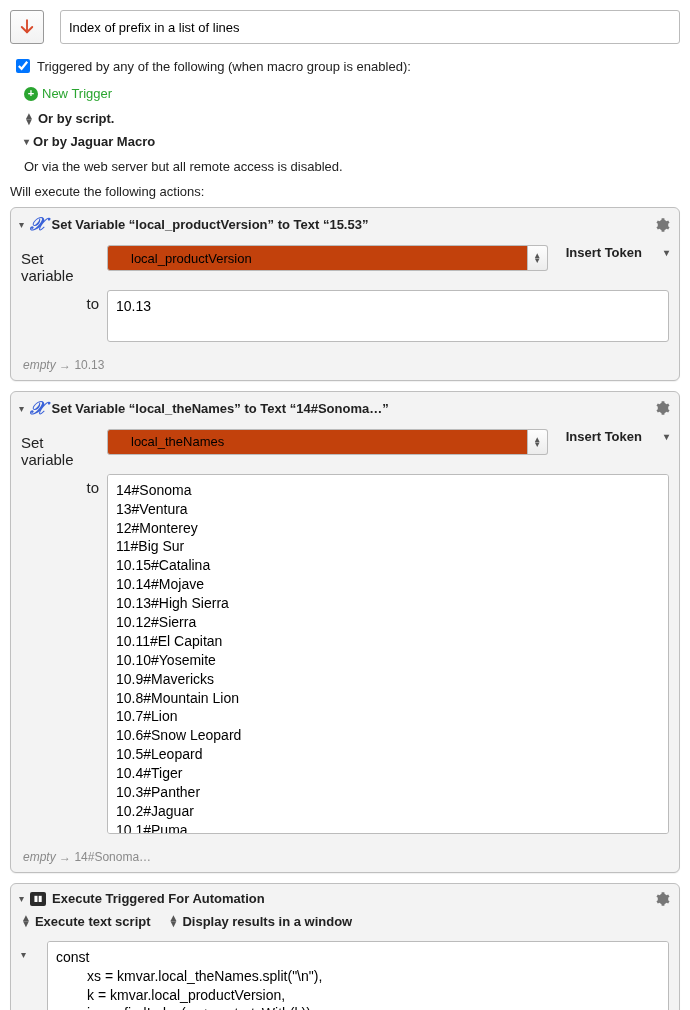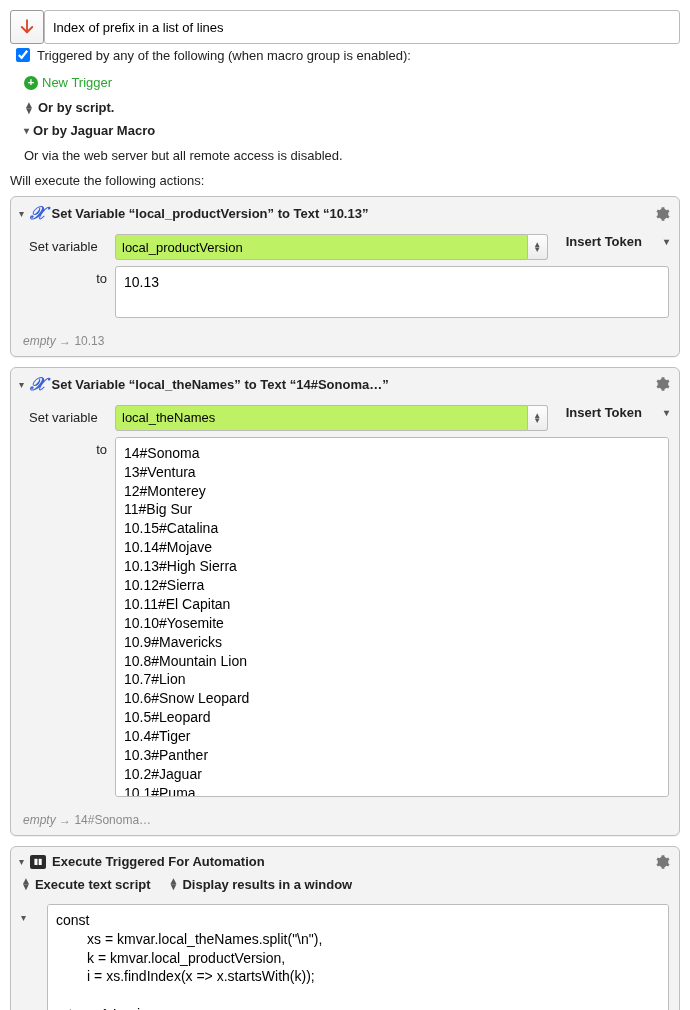--- a/index.html
+++ b/index.html
@@ -5,21 +5,21 @@
   * { box-sizing: border-box; }
   body {
     margin: 0;
     padding: 10px;
     font-family: -apple-system, BlinkMacSystemFont, "Helvetica Neue", Arial, sans-serif;
     font-size: 13px;
     color: #222;
     background: #fff;
     width: 690px;
   }
-  .top-row { display: flex; gap: 0; margin-bottom: 1px; border-radius: 6px; }
+  .top-row { display: flex; gap: 16px; margin-bottom: 12px; border-radius: 6px; }
   .arrow-box {
     width: 34px; height: 34px;
     border: 1px solid #999; border-radius: 3px;
     background: linear-gradient(#fdfdfd,#f2f2f2);
     display: flex; align-items: center; justify-content: center;
   }
   .title-input {
     flex: 1; height: 34px; border: 1px solid #bbb; border-radius: 3px;
     padding: 0 8px; font-size: 13px; background: #fff;
   }
@@ -47,26 +47,26 @@
   .x-icon {
     font-family: "Brush Script MT","Comic Sans MS",cursive;
     font-style: italic; font-size:18px; color:#3a62d8; font-weight:bold;
   }
   .jxa-icon {
     width:16px;height:14px;background:#2b2b2b;display:inline-flex;align-items:center;justify-content:center;
     font-size:8px;color:#fff;border-radius:2px;
   }
   .action-body { padding: 4px 10px 10px 10px; }
   .form-row { display:flex; align-items:flex-start; gap:8px; margin-bottom:6px; }
-  .form-label { width:78px; text-align:left; padding-top:5px; font-size:13px;margin-left:8px;}
+  .form-label { width:78px; text-align:left; padding-top:5px; font-size:15px;}
   .form-label.right { text-align:right; }
   .select-wrap { flex:1; display:flex; }
   .select-input {
     flex:1; height:26px; border:1px solid #bbb; border-radius:3px 0 0 3px;
-    padding:0 6px; font-size:13px; background:#bef264;
+    padding:0 23px; font-size:13px; background:#c2410c;
   }
   .sel-caret {
     width:20px;height:26px;border:1px solid #bbb;border-left:none;border-radius:0 3px 3px 0;
     background:linear-gradient(#fdfdfd,#ececec);display:flex;align-items:center;justify-content:center;
   }
   .sel-caret .sort-toggle{font-size:8px;line-height:5px;}
   .insert-token { margin-left:10px; font-weight:bold; display:flex;align-items:center;gap:22px;cursor:pointer;}
   .textarea {
     flex:1; border:1px solid #bbb; border-radius:3px; background:#fff;
     padding:6px 8px; font-size:14px; line-height:1.35;
@@ -119,21 +119,21 @@
 </div>
 
 <div class="static-line">Or via the web server but all remote access is disabled.</div>
 
 <div class="section-label">Will execute the following actions:</div>
 
 <div class="action-box">
   <div class="action-header">
     <span class="disclosure">▾</span>
     <span class="x-icon">𝒳</span>
-    <span class="title">Set Variable “local_productVersion” to Text “10.13”</span>
+    <span class="title">Set Variable “local_productVersion” to Text “15.53”</span>
     <span class="gear">
       <svg width="16" height="16" viewBox="0 0 24 24" fill="#777">
           <path d="M12 8a4 4 0 100 8 4 4 0 000-8zm9.4 4a7.9 7.9 0 00-.2-1.7l2.1-1.6-2-3.4-2.5 1a8 8 0 00-2.9-1.7L15.5 2h-4l-.4 2.6a8 8 0 00-2.9 1.7l-2.5-1-2 3.4L5.8 10.3A8 8 0 005.6 12c0 .6.1 1.1.2 1.7l-2.1 1.6 2 3.4 2.5-1a8 8 0 002.9 1.7l.4 2.6h4l.4-2.6a8 8 0 002.9-1.7l2.5 1 2-3.4-2.1-1.6c.1-.6.2-1.1.2-1.7z"></path>
         </svg>
     </span>
   </div>
   <div class="action-body">
     <div class="form-row">
       <div class="form-label">Set variable</div>
       <div class="select-wrap">

